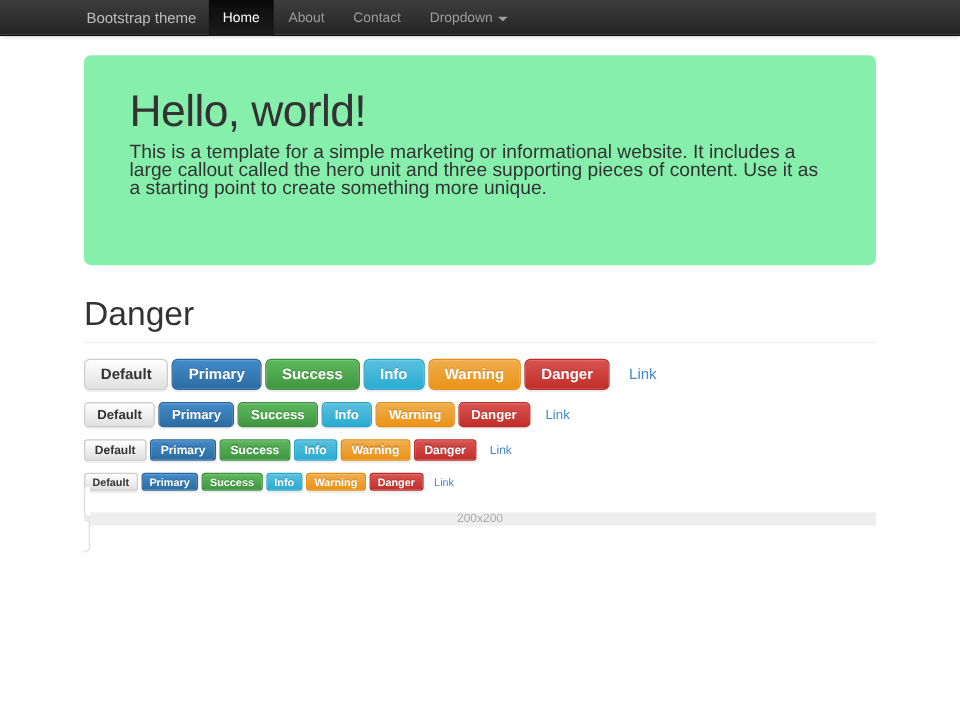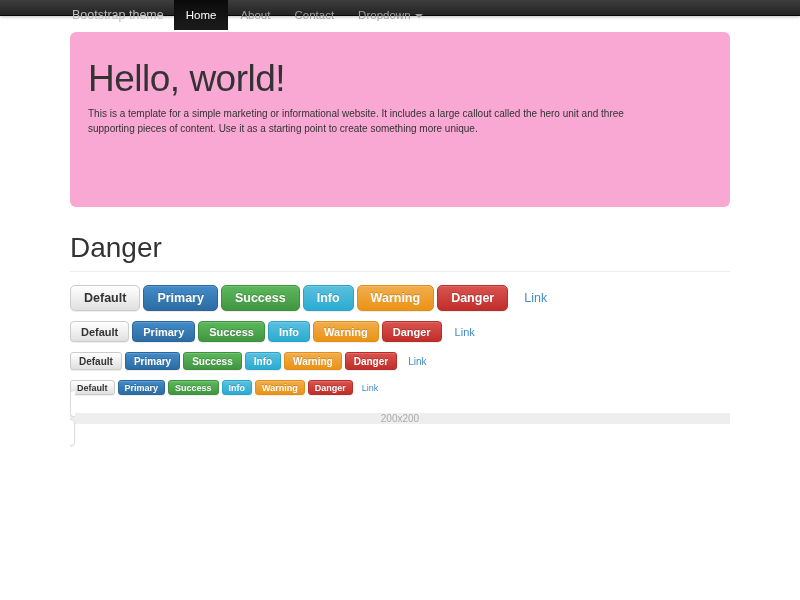--- a/index.html
+++ b/index.html
@@ -8,21 +8,21 @@
   body {
     font-family: "Liberation Sans", sans-serif;
     background: #fff;
     color: #333;
     overflow: hidden;
   }
   .container { width: 660px; margin: 0 auto; }
 
   
   .navbar {
-    height: 16px;
+    height: 30px;
     background-image: linear-gradient(to bottom, #3d3d3d 0%, #242424 100%);
     border-bottom: 1px solid #080808;
     box-shadow: 0 1px 3px rgba(0,0,0,.25);
   }
   .navbar-inner { display: flex; align-items: stretch; height: 30px; }
   .navbar-brand {
     font-size: 12.5px;
     color: #bdbdbd;
     line-height: 30px;
     padding: 0 10px 0 2px;
@@ -54,34 +54,34 @@
     border-left: 4px solid transparent;
     border-right: 4px solid transparent;
     border-top: 4px solid #9d9d9d;
     margin-top: 1px;
   }
 
   
   .jumbotron {
     margin-top: 16px;
     height: 175px;
-    background: #f9a8d4;
+    background: #86efac;
     border-radius: 6px;
-    padding: 27px 38px 0 18px;
+    padding: 27px 38px 0 38px;
   }
   .jumbotron h1 {
     font-size: 37px;
     font-weight: 500;
     line-height: 40px;
     margin-bottom: 7px;
     color: #333;
     letter-spacing: -0.5px;
   }
   .jumbotron p {
-    font-size: 10px;
+    font-size: 16px;
     line-height: 15px;
     color: #333;
     width: 575px;
     margin-bottom: 13px;
   }
 
   
   .btn {
     display: inline-flex;
     align-items: center;

